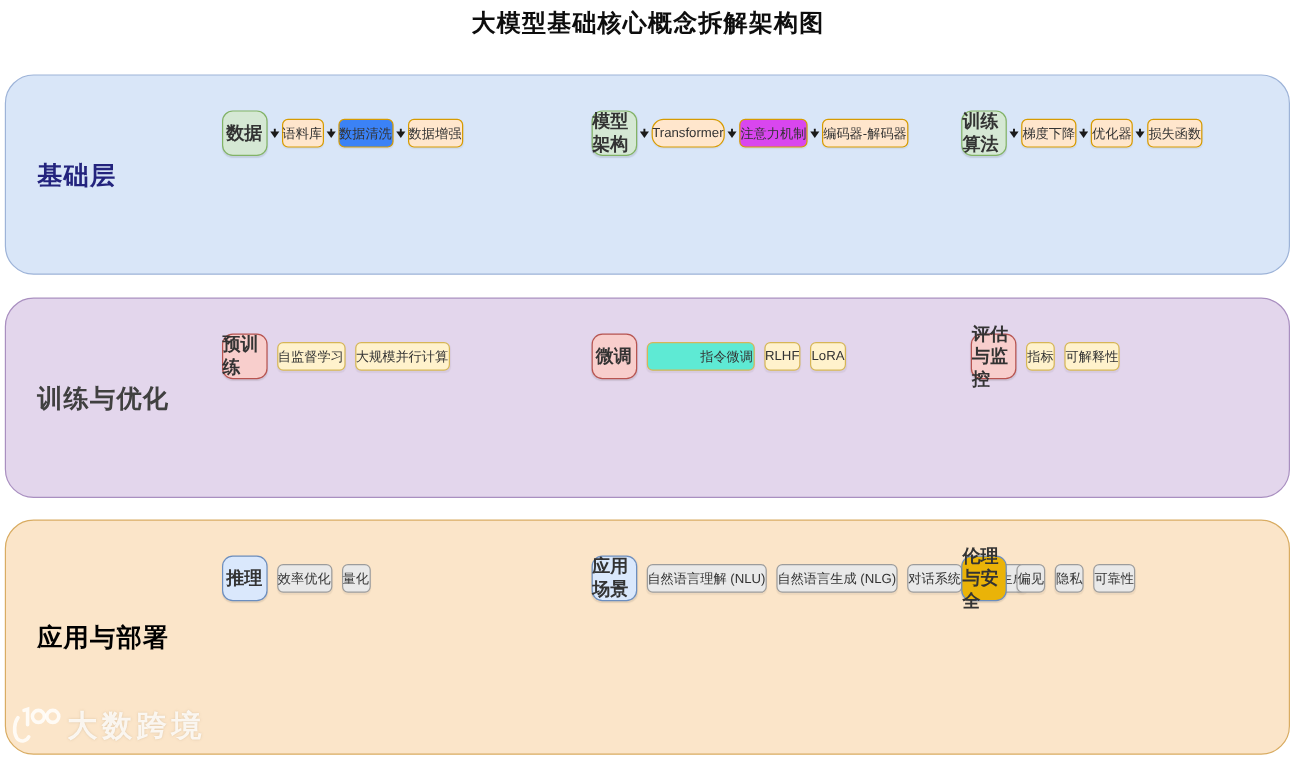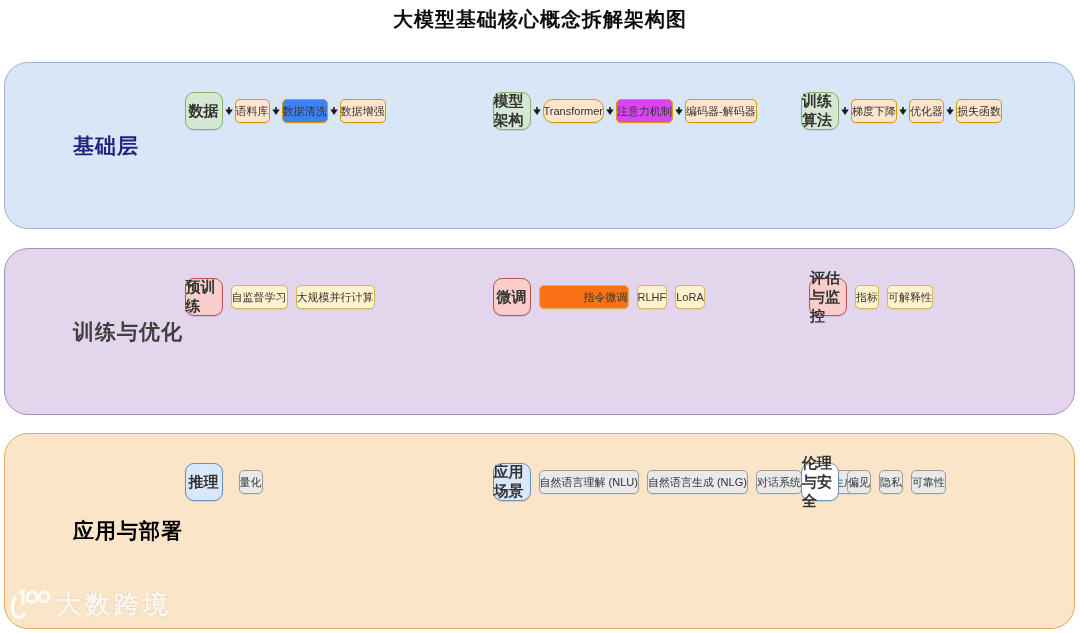--- a/index.html
+++ b/index.html
@@ -15,21 +15,21 @@
     text-align:center;font-size:20px;font-weight:bold;color:#0d0d0d;
     letter-spacing:1px;margin:0;
   }
   .band{
     position:absolute;left:4px;width:1071px;
     border-radius:24px;border:1px solid transparent;
     box-sizing:border-box;
   }
   .band-label{
     position:absolute;left:26px;top:50%;transform:translateY(-50%);
-    font-size:21px;font-weight:bold;letter-spacing:1px;margin-left:42px;
+    font-size:21px;font-weight:bold;letter-spacing:1px;
   }
   .col{
     position:absolute;width:180px;
     display:flex;flex-direction:row;align-items:center;
   }
   .hdr{
     width:153px;height:38px;flex:0 0 38px;
     border-radius:9px;border:1px solid;
     display:flex;align-items:center;justify-content:center;
     font-size:15px;font-weight:bold;color:#333333;
@@ -145,55 +145,56 @@
         <div class="col" style="left: 179.5px; top: 29px;">
           <div class="hdr" style="background: rgb(248, 206, 204); border-color: rgb(184, 84, 80);">预训练</div>
           <div class="gap"></div>
           <div class="itm" style="background: rgb(255, 242, 204); border-color: rgb(214, 182, 86);">自监督学习</div>
           <div class="gap"></div>
           <div class="itm" style="background: rgb(255, 242, 204); border-color: rgb(214, 182, 86);">大规模并行计算</div>
         </div>
         <div class="col" style="left: 487.5px; top: 29px;">
           <div class="hdr" style="background: rgb(248, 206, 204); border-color: rgb(184, 84, 80);">微调</div>
           <div class="gap"></div>
-          <div class="itm" style="background: #f97316; border-color: rgb(214, 182, 86); padding-left: 44px;">指令微调</div>
+          <div class="itm" style="background: #5eead4; border-color: rgb(214, 182, 86); padding-left: 44px;">指令微调</div>
           <div class="gap"></div>
           <div class="itm" style="background: rgb(255, 242, 204); border-color: rgb(214, 182, 86);">RLHF</div>
           <div class="gap"></div>
           <div class="itm" style="background: rgb(255, 242, 204); border-color: rgb(214, 182, 86);">LoRA</div>
         </div>
         <div class="col" style="left: 804px; top: 29px;">
           <div class="hdr" style="background: rgb(248, 206, 204); border-color: rgb(184, 84, 80);">评估与监控</div>
           <div class="gap"></div>
           <div class="itm" style="background: rgb(255, 242, 204); border-color: rgb(214, 182, 86);">指标</div>
           <div class="gap"></div>
           <div class="itm" style="background: rgb(255, 242, 204); border-color: rgb(214, 182, 86);">可解释性</div>
         </div>
       </div>
       <div class="band" style="top: 433px; height: 196px; background: rgb(251, 229, 201); border-color: rgb(217, 172, 98);">
         <div class="band-label" style="color: #000000;">应用与部署</div>
         <div class="col" style="left: 179.5px; top: 29px;">
           <div class="hdr" style="background: rgb(218, 232, 252); border-color: rgb(108, 142, 191);">推理</div>
           <div class="gap"></div>
+          <div class="itm" style="background: rgb(233, 233, 233); border-color: rgb(156, 156, 156);">效率优化</div>
           <div class="gap"></div>
           <div class="itm" style="background: rgb(233, 233, 233); border-color: rgb(156, 156, 156);">量化</div>
         </div>
         <div class="col" style="left: 487.5px; top: 29px;">
           <div class="hdr" style="background: rgb(218, 232, 252); border-color: rgb(108, 142, 191);">应用场景</div>
           <div class="gap"></div>
           <div class="itm" style="background: rgb(233, 233, 233); border-color: rgb(156, 156, 156);">自然语言理解 (NLU)</div>
           <div class="gap"></div>
           <div class="itm" style="background: rgb(233, 233, 233); border-color: rgb(156, 156, 156);">自然语言生成 (NLG)</div>
           <div class="gap"></div>
           <div class="itm" style="background: rgb(233, 233, 233); border-color: rgb(156, 156, 156);">对话系统</div>
           <div class="gap"></div>
           <div class="itm" style="background: rgb(233, 233, 233); border-color: rgb(156, 156, 156);">代码生成</div>
         </div>
         <div class="col" style="left: 796px; top: 29px;">
-          <div class="hdr" style="background: #ffffff; border-color: rgb(108, 142, 191);">伦理与安全</div>
+          <div class="hdr" style="background: #eab308; border-color: rgb(108, 142, 191);">伦理与安全</div>
           <div class="gap"></div>
           <div class="itm" style="background: rgb(233, 233, 233); border-color: rgb(156, 156, 156);">偏见</div>
           <div class="gap"></div>
           <div class="itm" style="background: rgb(233, 233, 233); border-color: rgb(156, 156, 156);">隐私</div>
           <div class="gap"></div>
           <div class="itm" style="background: rgb(233, 233, 233); border-color: rgb(156, 156, 156);">可靠性</div>
         </div>
       </div>
     </div>
 

